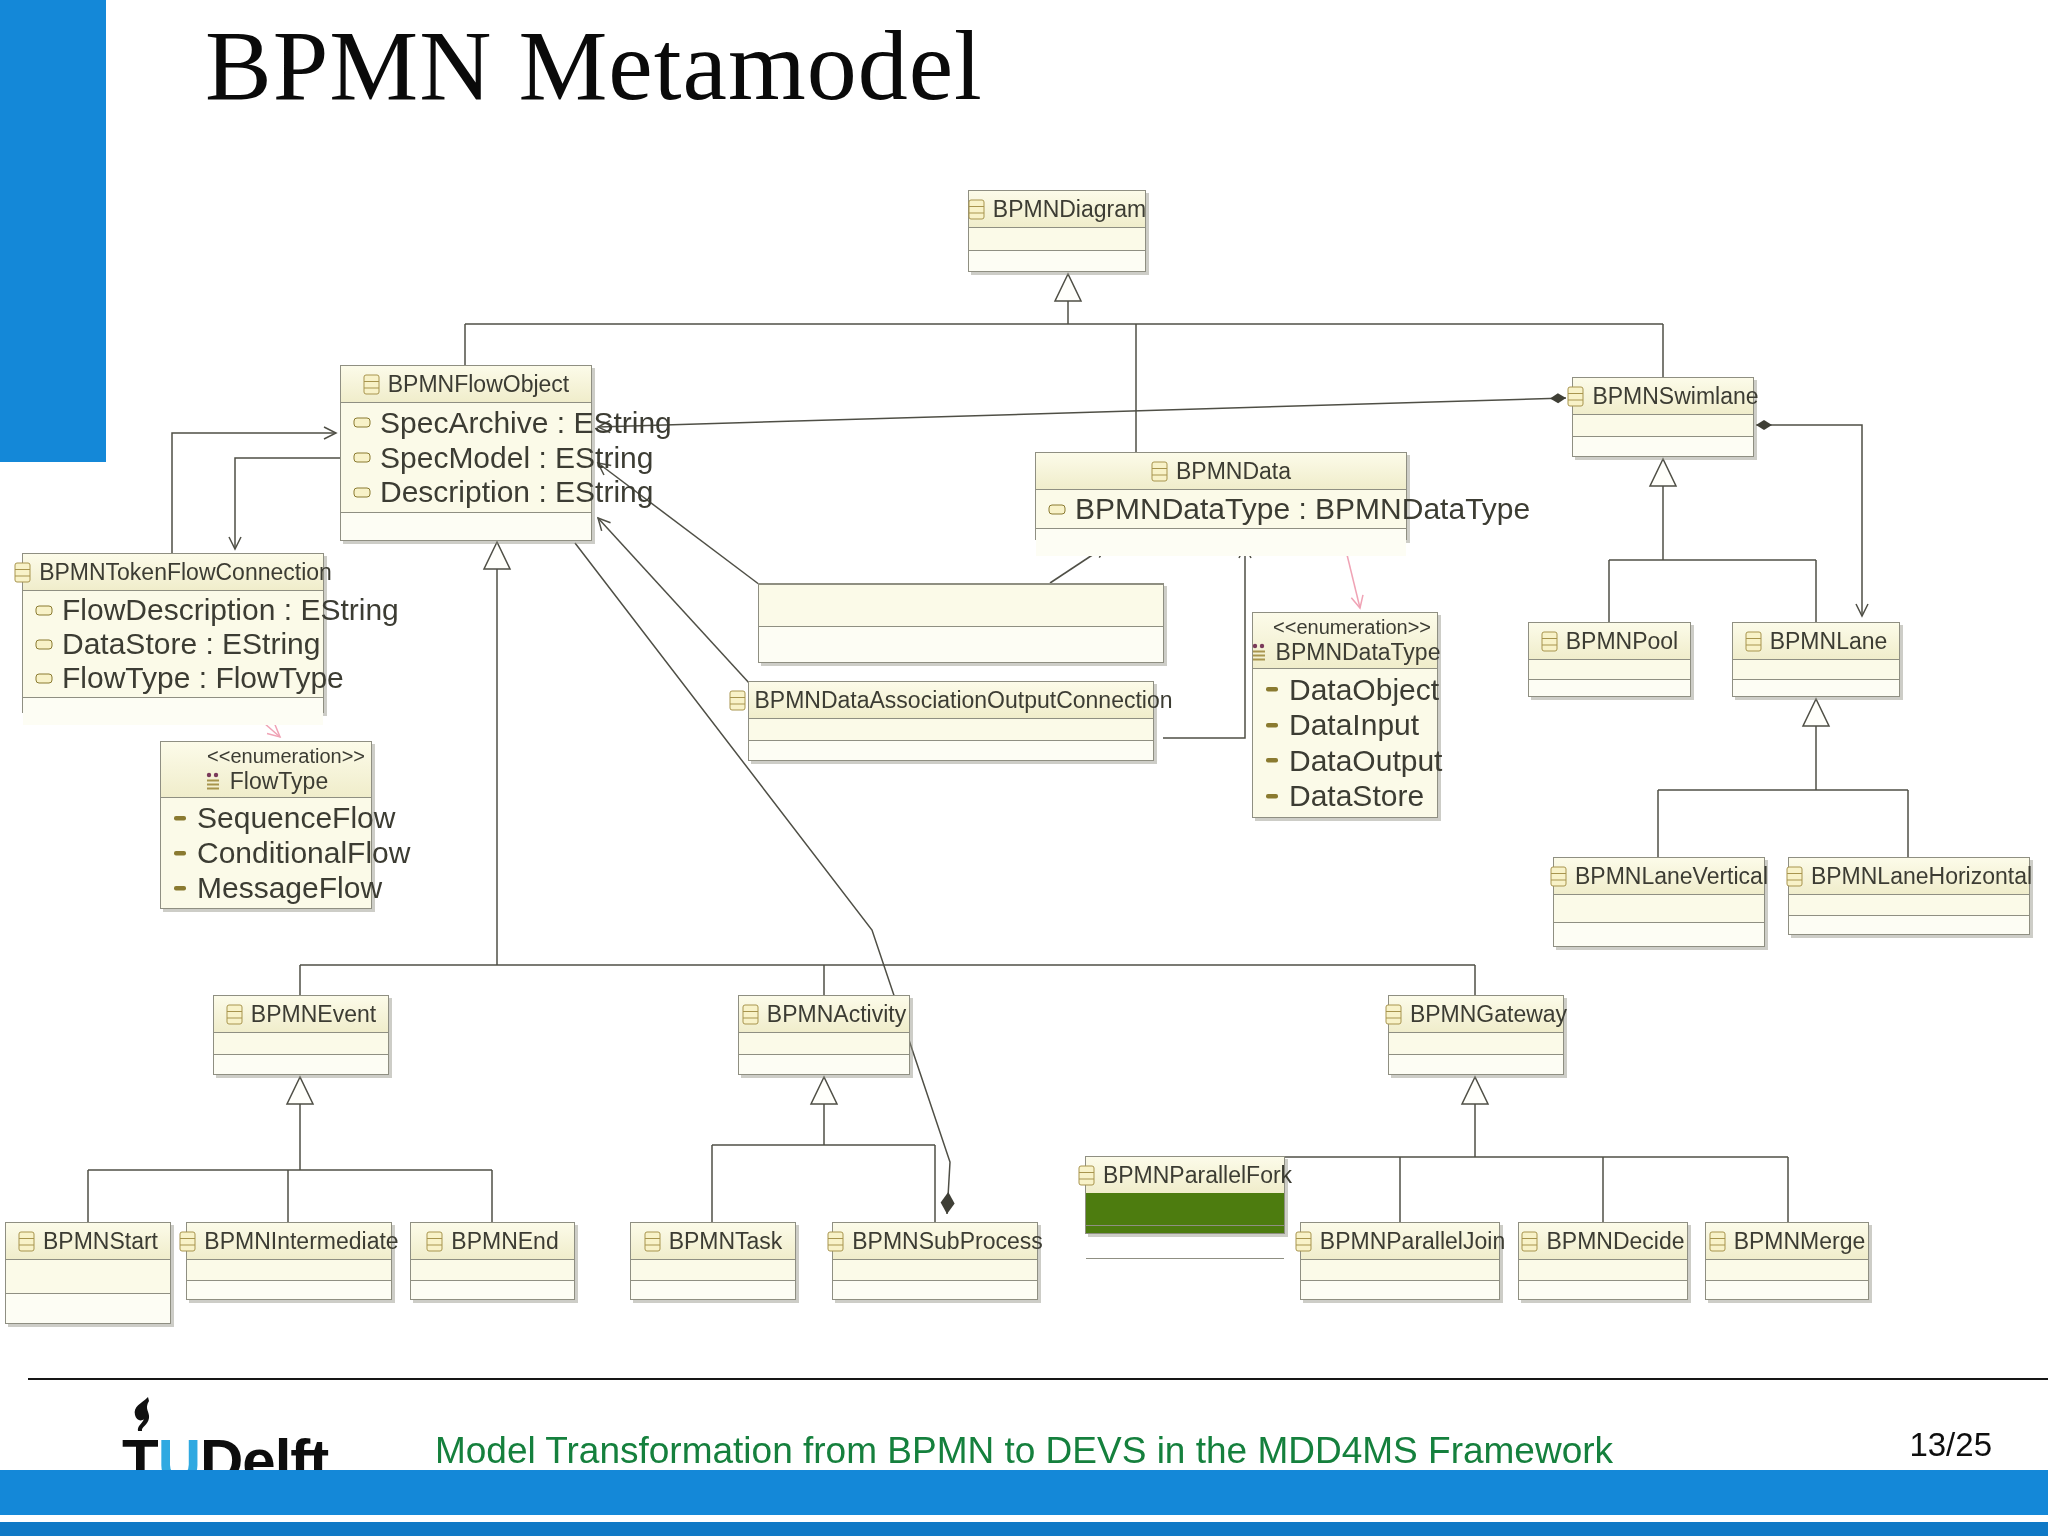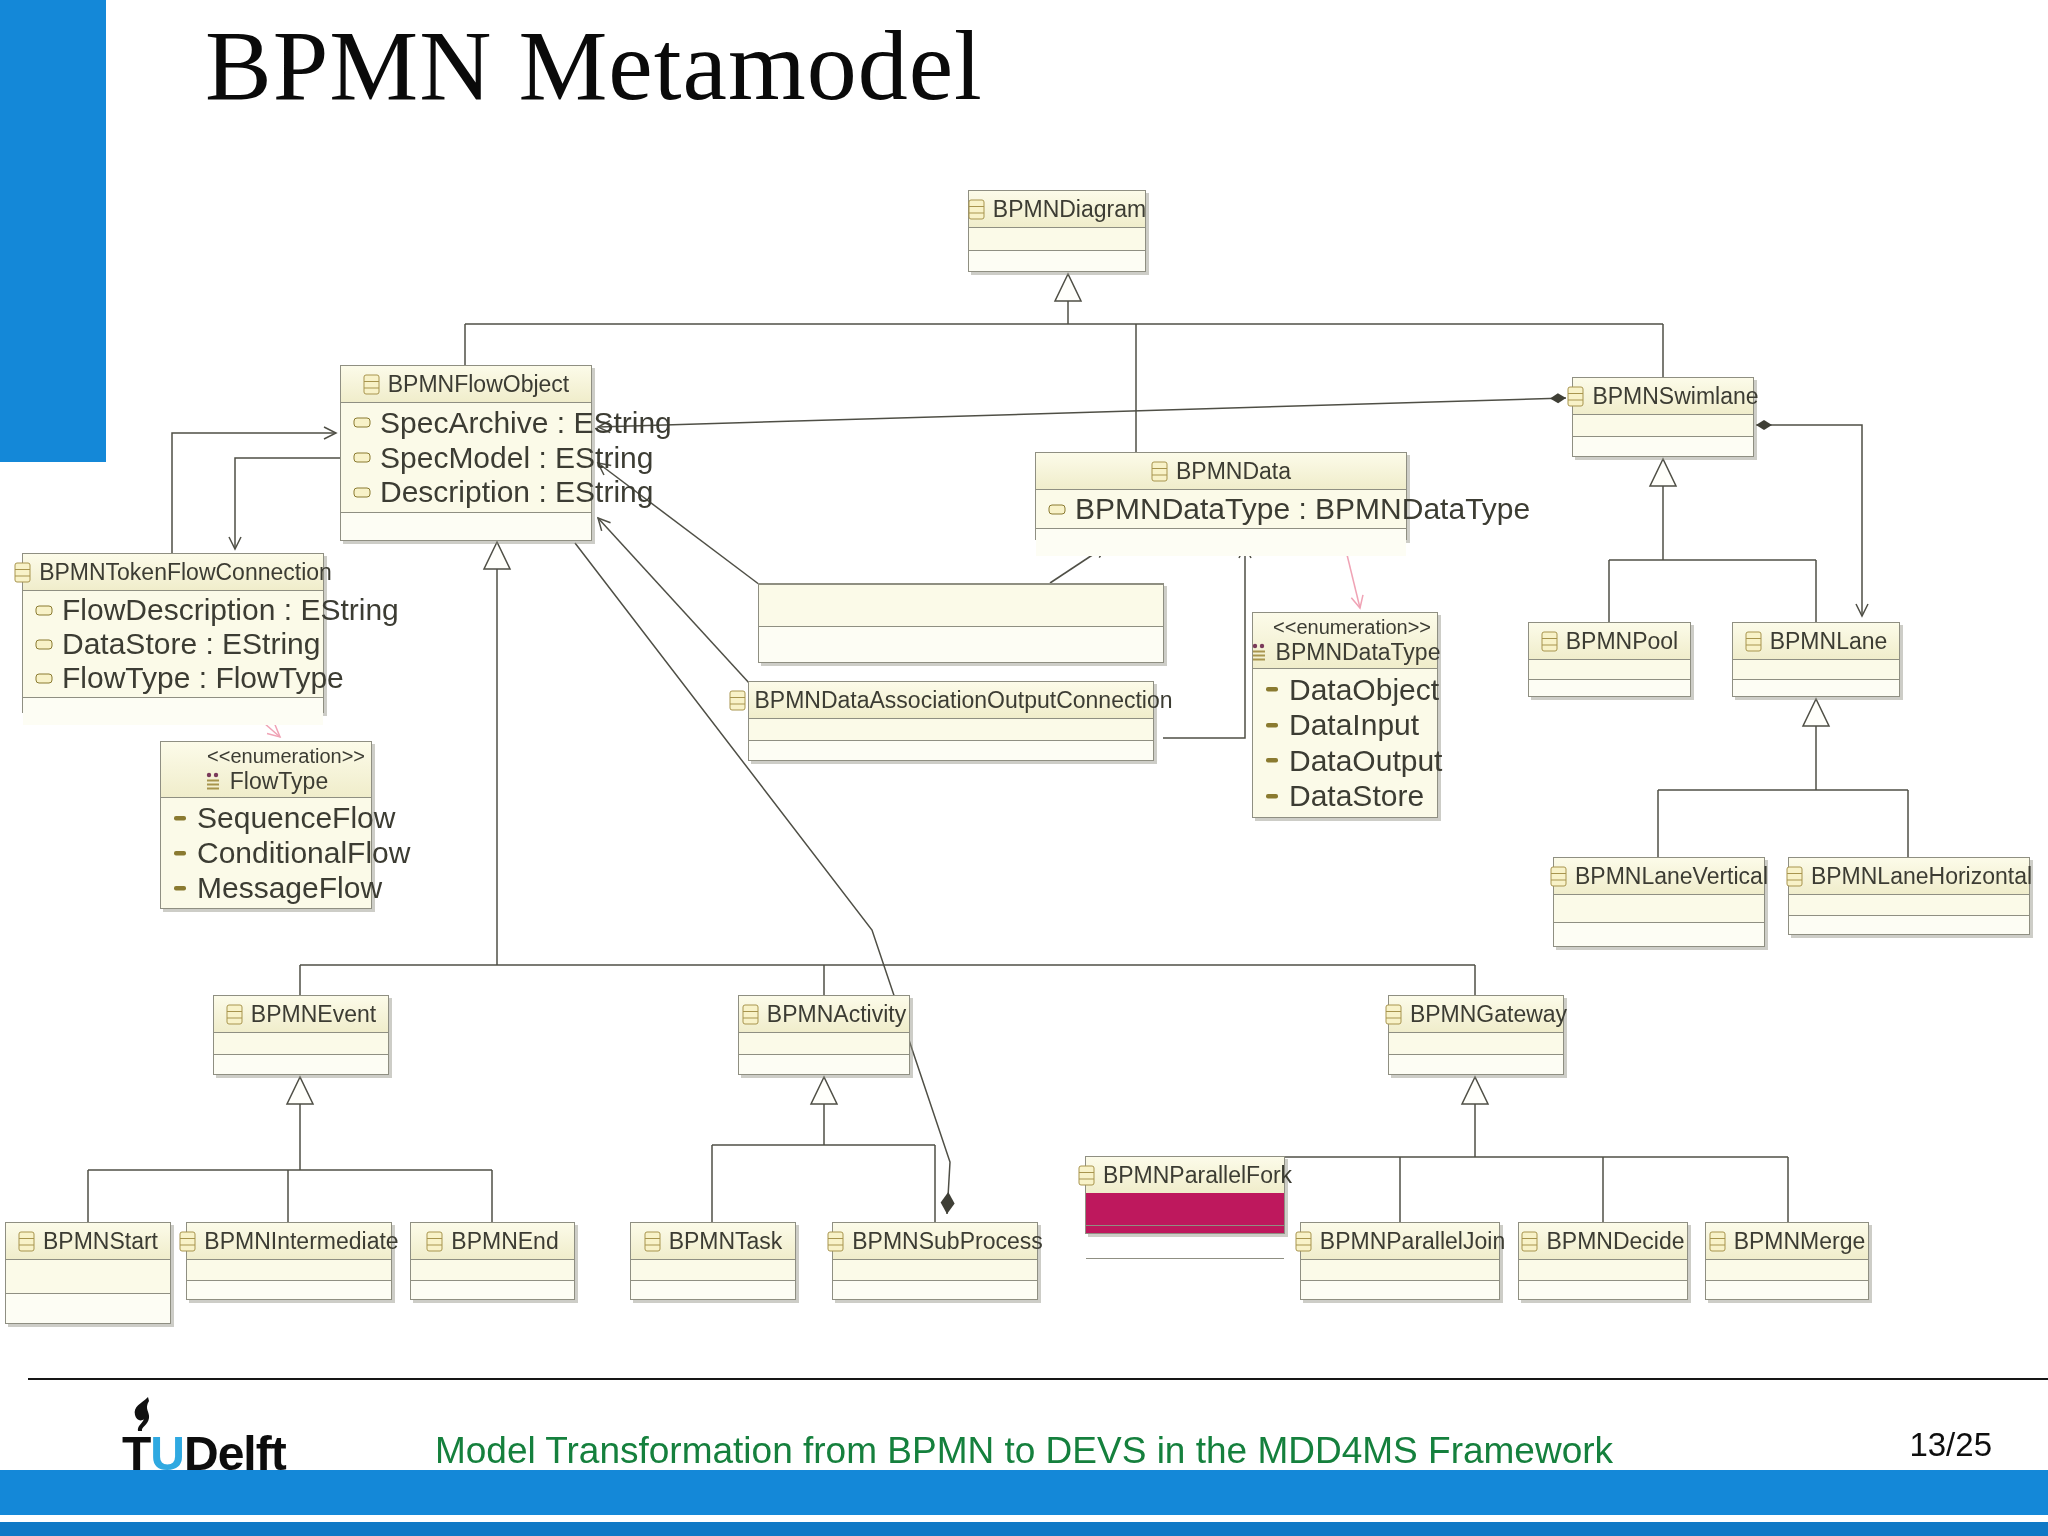--- a/index.html
+++ b/index.html
@@ -4,38 +4,38 @@
 <style>
   html,body{margin:0;padding:0;background:#888;}
   .slide{position:relative;width:2048px;height:1536px;background:#ffffff;overflow:hidden;font-family:"Liberation Sans",sans-serif;}
   .leftbar{position:absolute;top:0;left:0;width:106px;height:462px;background:#1488d8;}
   .title{position:absolute;left:205px;top:8px;font-family:"Liberation Serif","DejaVu Serif",serif;font-size:100px;color:#0a0a0a;letter-spacing:1px;white-space:nowrap;}
   #diagram{position:absolute;top:0;left:0;width:2048px;height:1536px;}
   #edges{position:absolute;top:0;left:0;}
   .gen,.edge{fill:none;stroke:#4f4f46;stroke-width:1.5;}
   .edge.pink{stroke:#f0a3b5;}
   .tri{fill:#fffffb;stroke:#4f4f46;stroke-width:1.5;}
-  .uml-class{position:absolute;display:flex;flex-direction:column;box-sizing:border-box;background:#be185d;border:1px solid #8f8f82;box-shadow:3px 3px 0 rgba(145,145,130,.45);}
+  .uml-class{position:absolute;display:flex;flex-direction:column;box-sizing:border-box;background:#4d7c0f;border:1px solid #8f8f82;box-shadow:3px 3px 0 rgba(145,145,130,.45);}
   .uml-header{flex:0 0 auto;box-sizing:border-box;display:flex;flex-direction:column;justify-content:center;background:linear-gradient(180deg,#fcfbe9 0%,#f0edcb 100%);padding:2px 6px;}
   .uml-class:not(.enum) .uml-header{height:36px;}
   .hrow{display:flex;align-items:center;justify-content:center;gap:8px;}
   .icon{display:inline-flex;flex:0 0 auto;}
   .cname{font-size:23px;color:#3c3c33;white-space:nowrap;}
   .stereo{text-align:right;font-size:20px;color:#3c3c33;line-height:24px;}
   .comp{border-top:1px solid #8f8f82;box-sizing:border-box;}
   .attrs,.lits{flex:1 1 auto;display:flex;flex-direction:column;justify-content:space-evenly;background:#fbfae8;padding:2px 0;}
   .arow{display:flex;align-items:center;gap:9px;padding-left:12px;}
   .atext{font-size:30px;color:#3c3c33;white-space:nowrap;}
   .empty.b28{flex:0 0 28px;background:#fdfdf4;}
   .empty.f11{flex:1.15;background:#fbfae8;}
   .empty.f10{flex:1;background:#fdfdf4;}
   .divider{position:absolute;top:1378px;left:28px;width:2020px;height:2px;background:#161616;}
   .logo{position:absolute;top:1398px;left:122px;height:90px;}
   .flame{position:absolute;top:-2px;left:2px;}
-  .logotext{position:absolute;top:28px;left:0;font-size:48px;font-weight:600;color:#0d0d0d;letter-spacing:-1px;white-space:nowrap;}
+  .logotext{position:absolute;top:28px;left:0;font-size:60px;font-weight:600;color:#0d0d0d;letter-spacing:-1px;white-space:nowrap;}
   .logotext .lu{color:#2fa9e1;}
   .caption{position:absolute;top:1430px;left:0;right:0;text-align:center;font-size:37px;color:#15803d;}
   .page{position:absolute;top:1426px;right:56px;font-size:33px;color:#0e0e0e;}
   .bar-main{position:absolute;top:1470px;left:0;width:2048px;height:45px;background:#1488d8;}
   .bar-bottom{position:absolute;top:1522px;left:0;width:2048px;height:14px;background:#0f79c6;}
 </style>
 </head>
 <body>
 
 <div class="slide">

